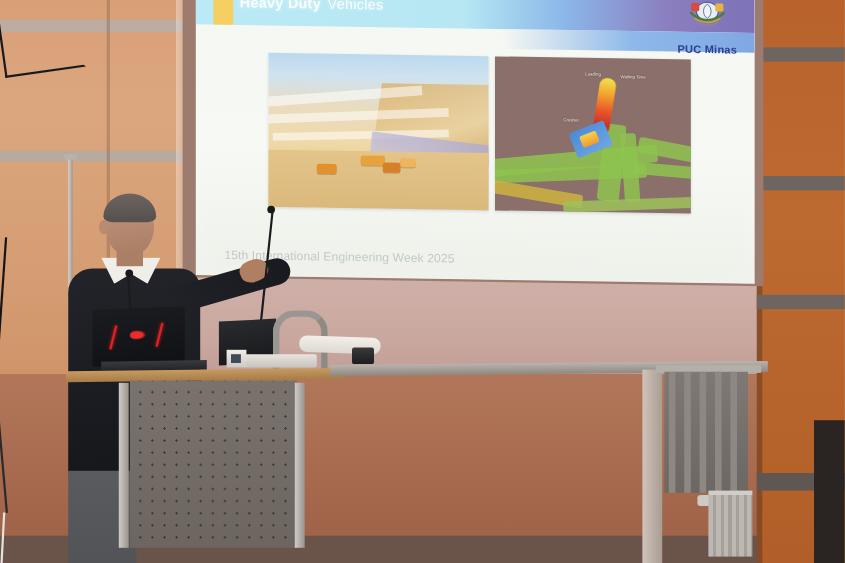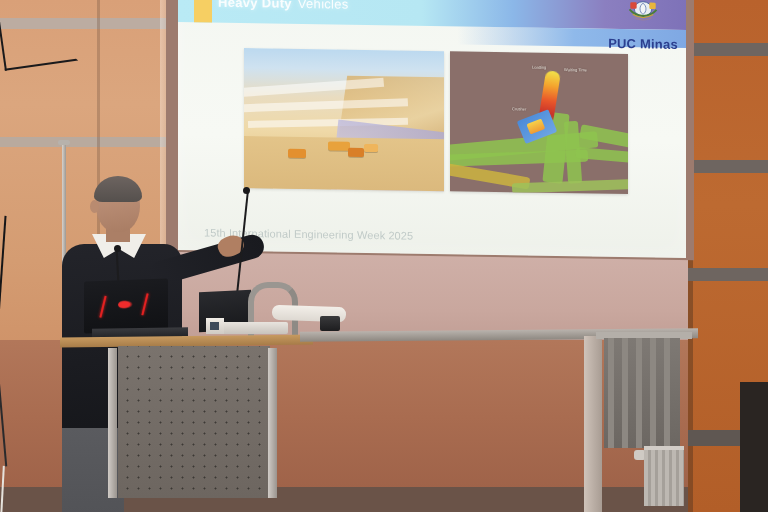--- a/index.html
+++ b/index.html
@@ -79,21 +79,21 @@
     position:absolute;left:0;top:30px;width:508px;height:18px;
     background:linear-gradient(90deg,rgba(255,255,255,0) 55%,#8fb9ea 78%,#7fa8e3 100%);
   }
   
   .logo-box{
     position:absolute;right:6px;top:0px;width:74px;height:52px;
     display:flex;flex-direction:column;align-items:center;justify-content:flex-start;
   }
   .crest{width:44px;height:34px;position:relative;}
   .logo-text{
-    font-size:13px;color:#2b3f8f;font-weight:700;margin-top:10px;letter-spacing:.2px;
+    font-size:10px;color:#2b3f8f;font-weight:700;margin-top:10px;letter-spacing:.2px;
   }
   
   .img-left{
     position:absolute;left:66px;top:55px;width:200px;height:140px;
     background:
       linear-gradient(180deg,#bcd9ef 0%,#cfe2f0 14%,#e9dcc0 34%,#efd9a8 58%,#e6c98e 78%,#d9bc86 100%);
     overflow:hidden;
     box-shadow:0 1px 3px rgba(0,0,0,.12);
   }
   .img-left .terrace{position:absolute;background:rgba(255,255,255,.55);}

